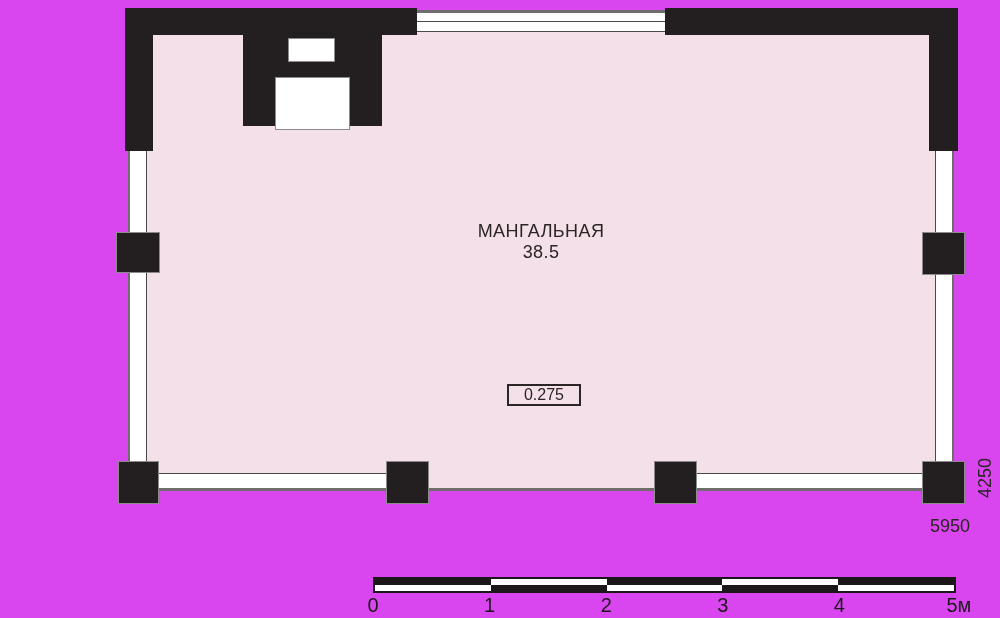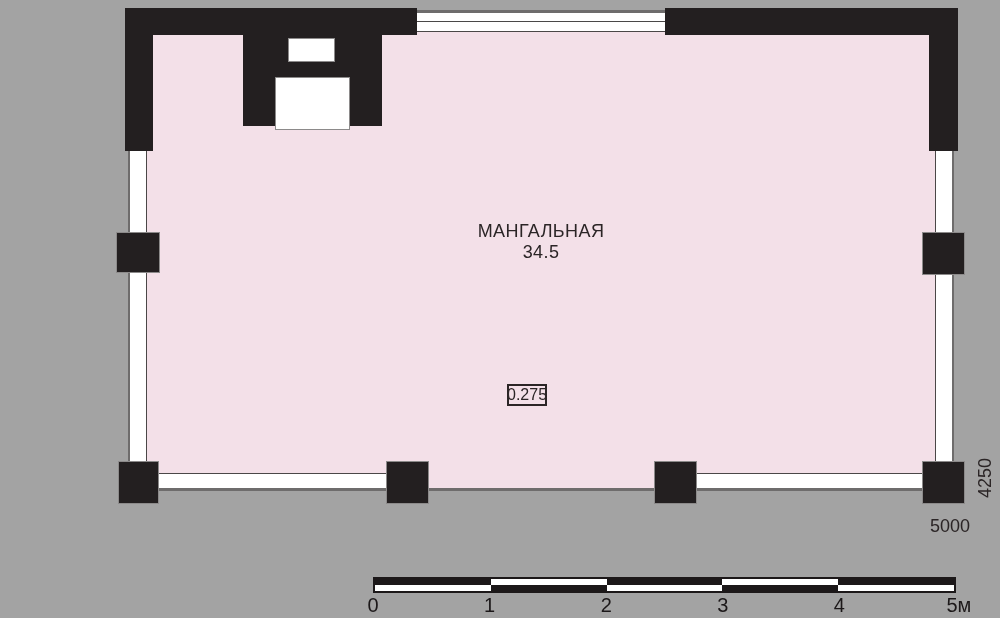--- a/index.html
+++ b/index.html
@@ -1,18 +1,18 @@
 <!DOCTYPE html>
 <html style="--floor_fill: #f3e0e8; --wall_black: #231f20; --outline_gray: #8c8a8a; --line_thin: #4a4747; --line_thick: #6e6c6c; --text_dark: #2b2526; --scalebar_black: #1c1819;"><head>
 <meta charset="utf-8">
 <style>
   * { margin:0; padding:0; box-sizing:border-box; }
   html,body { background:#fff; }
   body { font-family:"Liberation Sans", sans-serif; }
-  .canvas { position:relative; width:1000px; height:618px; background:#a3a3a3; overflow:hidden; }
+  .canvas { position:relative; width:1000px; height:618px; background:#d946ef; overflow:hidden; }
   .abs { position:absolute; }
 
   
   .floor { left:147px; top:30px; width:788px; height:443px; background:var(--floor_fill,#f3e0e8); z-index:1; }
   .entry-strip { left:428px; top:471px; width:227px; height:17px; background:var(--floor_fill,#f3e0e8); z-index:3; }
 
   
   .wall { background:var(--wall_black,#231f20); z-index:4; }
   .wall-top-left  { left:125px; top:8px;  width:292px; height:27px; }
   .wall-top-right { left:665px; top:8px;  width:292px; height:27px; }
@@ -42,21 +42,21 @@
   .col-bot-left  { left:118px; top:461px; width:41px; height:43px; }
   .col-bot-mid1  { left:386px; top:461px; width:43px; height:43px; }
   .col-bot-mid2  { left:654px; top:461px; width:43px; height:43px; }
   .col-bot-right { left:922px; top:461px; width:43px; height:43px; }
 
   
   .room-label { left:400px; top:221px; width:282px; text-align:center; color:var(--text_dark,#2b2526);
                 font-size:18px; line-height:21px; letter-spacing:0.4px; z-index:8; }
 
   
-  .elev-box { left:507px; top:384px; width:40px; height:22px; border:2px solid var(--text_dark,#2b2526);
+  .elev-box { left:507px; top:384px; width:74px; height:22px; border:2px solid var(--text_dark,#2b2526);
               display:flex; align-items:center; justify-content:center; font-size:16px;
               color:var(--text_dark,#2b2526); z-index:8; }
 
   
   .dim-height { left:972px; top:450px; width:26px; height:56px; writing-mode:vertical-rl; transform:rotate(180deg);
                 font-size:18px; color:var(--text_dark,#2b2526); text-align:center; line-height:26px; z-index:8; }
   .dim-width  { left:919px; top:516px; width:62px; text-align:center; font-size:18px;
                 color:var(--text_dark,#2b2526); z-index:8; }
 
   
@@ -95,29 +95,29 @@
 
   <div class="abs column col-mid-left"></div>
   <div class="abs column col-mid-right"></div>
   <div class="abs column col-bot-left"></div>
   <div class="abs column col-bot-mid1"></div>
   <div class="abs column col-bot-mid2"></div>
   <div class="abs column col-bot-right"></div>
 
   <div class="abs room-label">
     <div>МАНГАЛЬНАЯ</div>
-    <div>34.5</div>
+    <div>38.5</div>
   </div>
 
   <div class="abs elev-box">
     <span>0.275</span>
   </div>
 
   <div class="abs dim-height">4250</div>
-  <div class="abs dim-width">5000</div>
+  <div class="abs dim-width">5950</div>
 
   <div class="abs scalebar">
     <div class="sb-seg">
         <div class="sb-top"></div>
         <div class="sb-bot"></div>
       </div>
     <div class="sb-seg">
         <div class="sb-top"></div>
         <div class="sb-bot"></div>
       </div>

